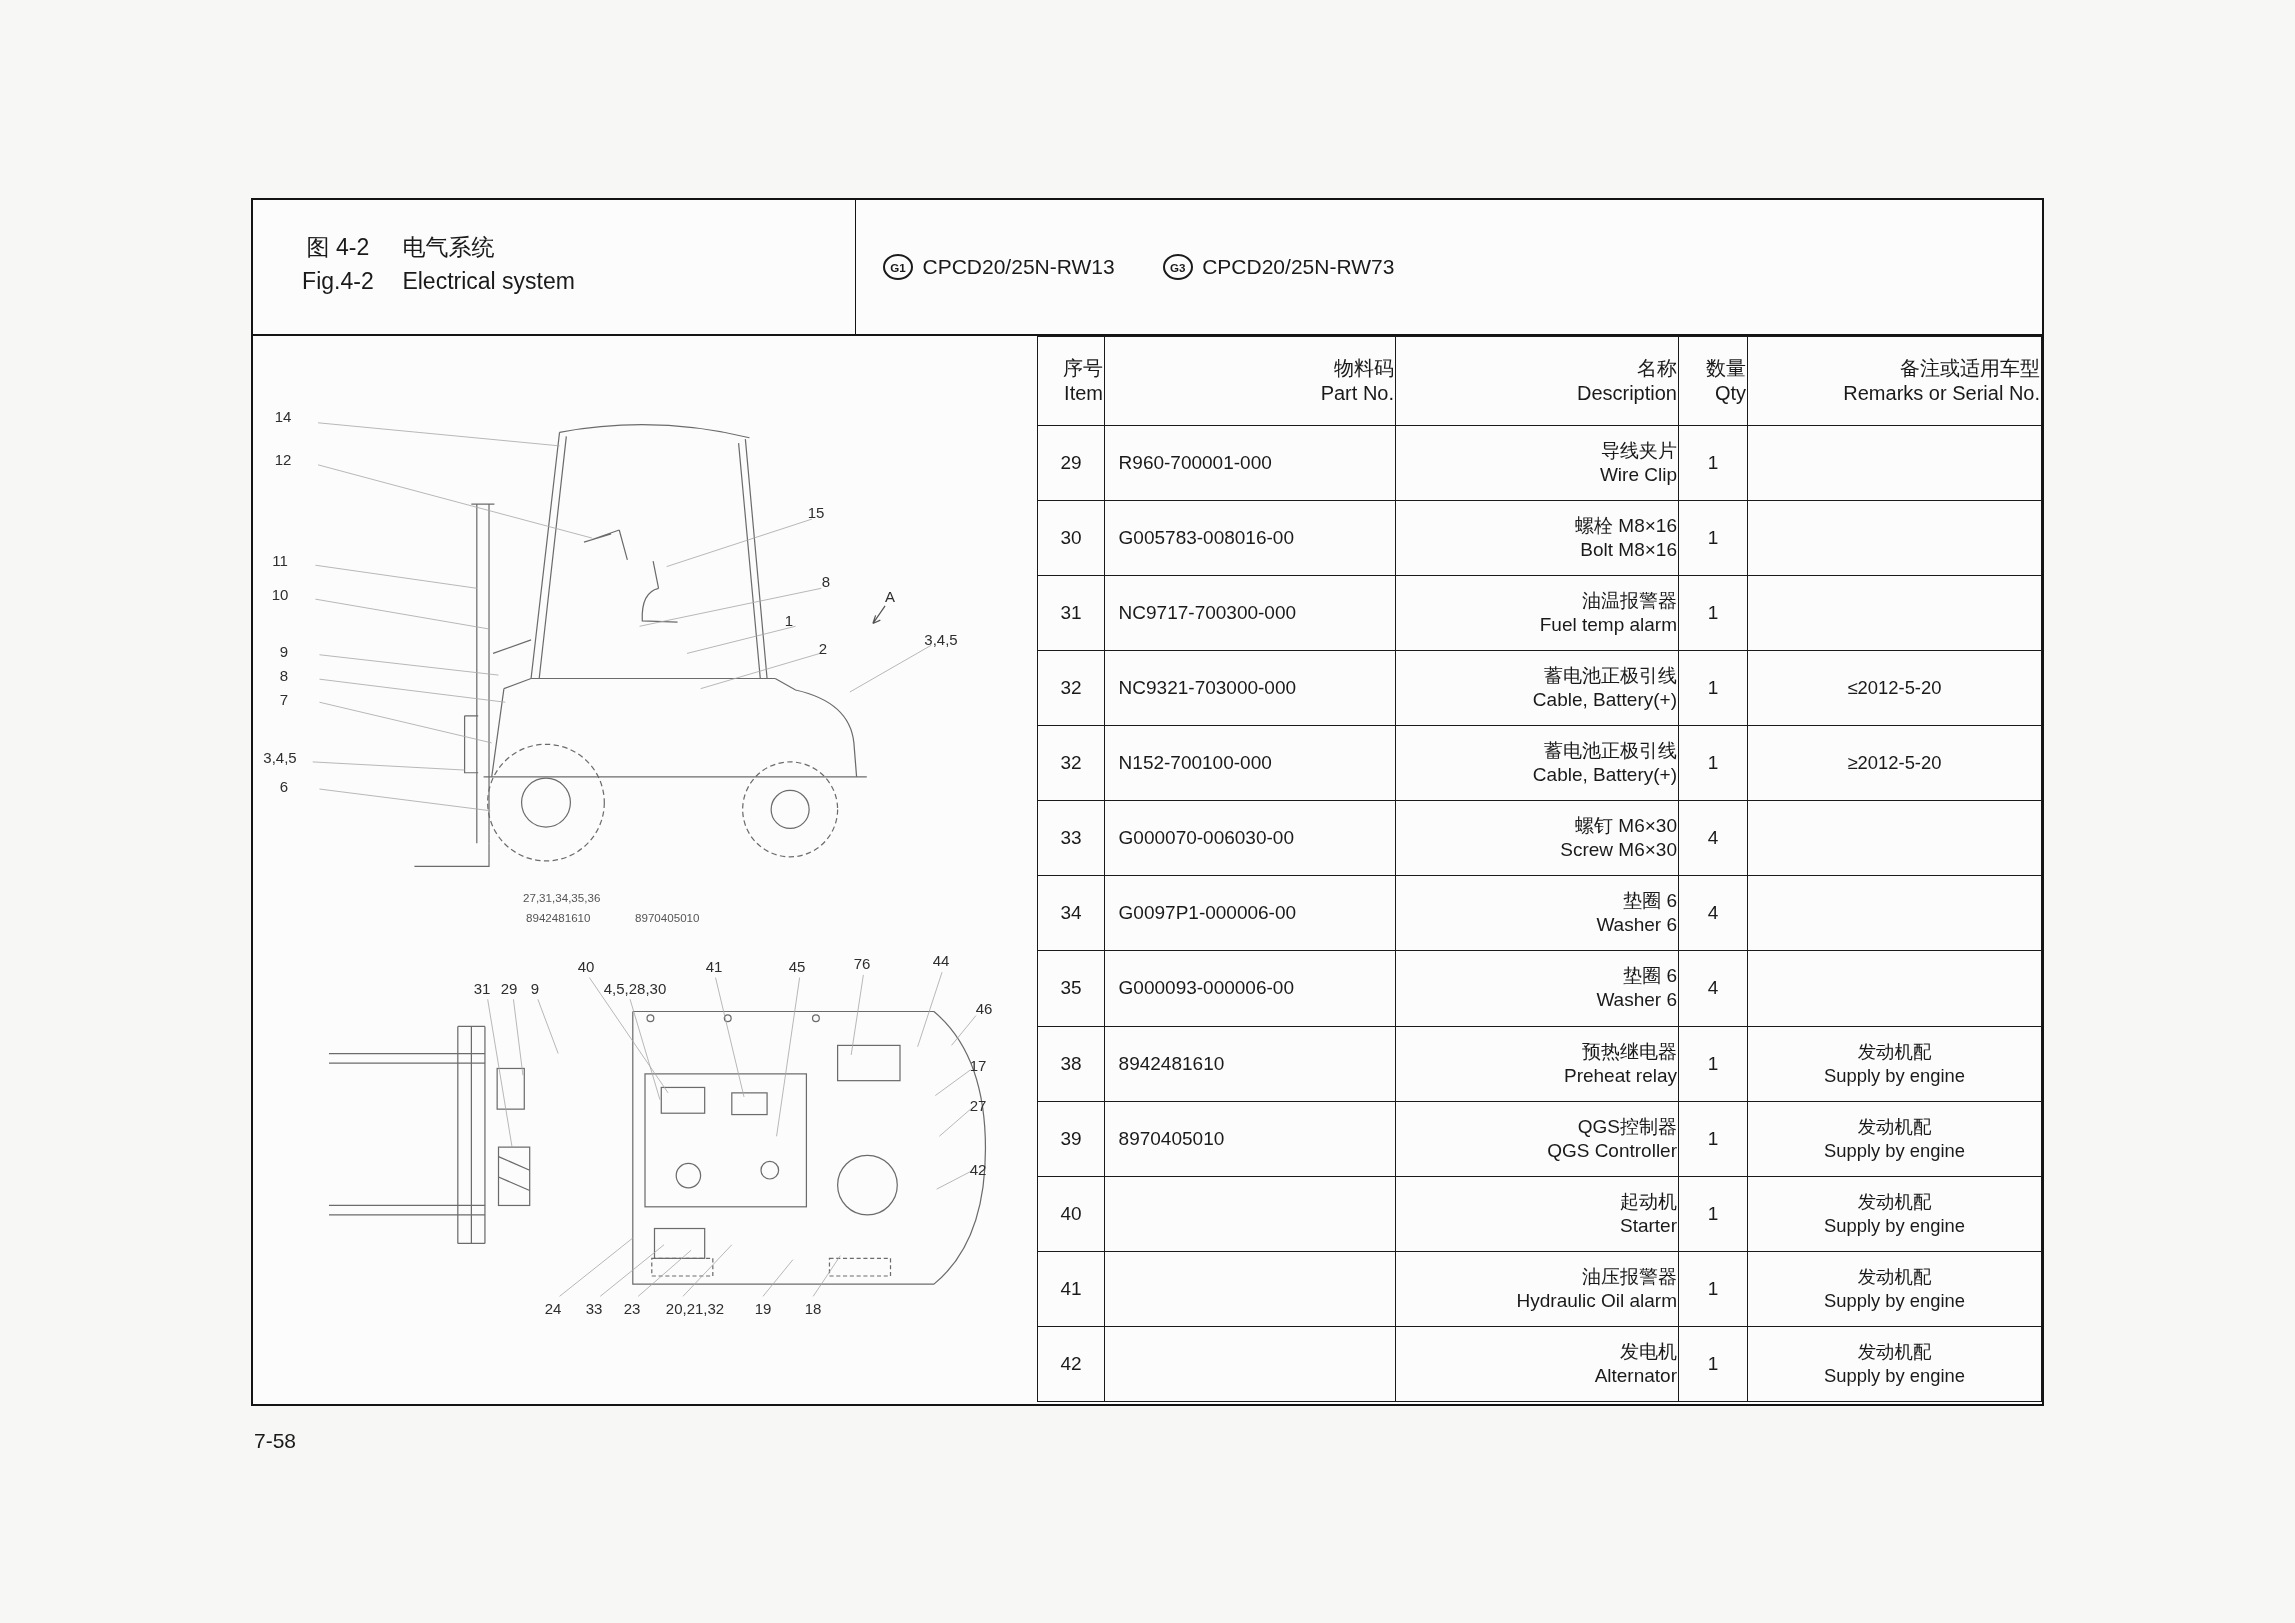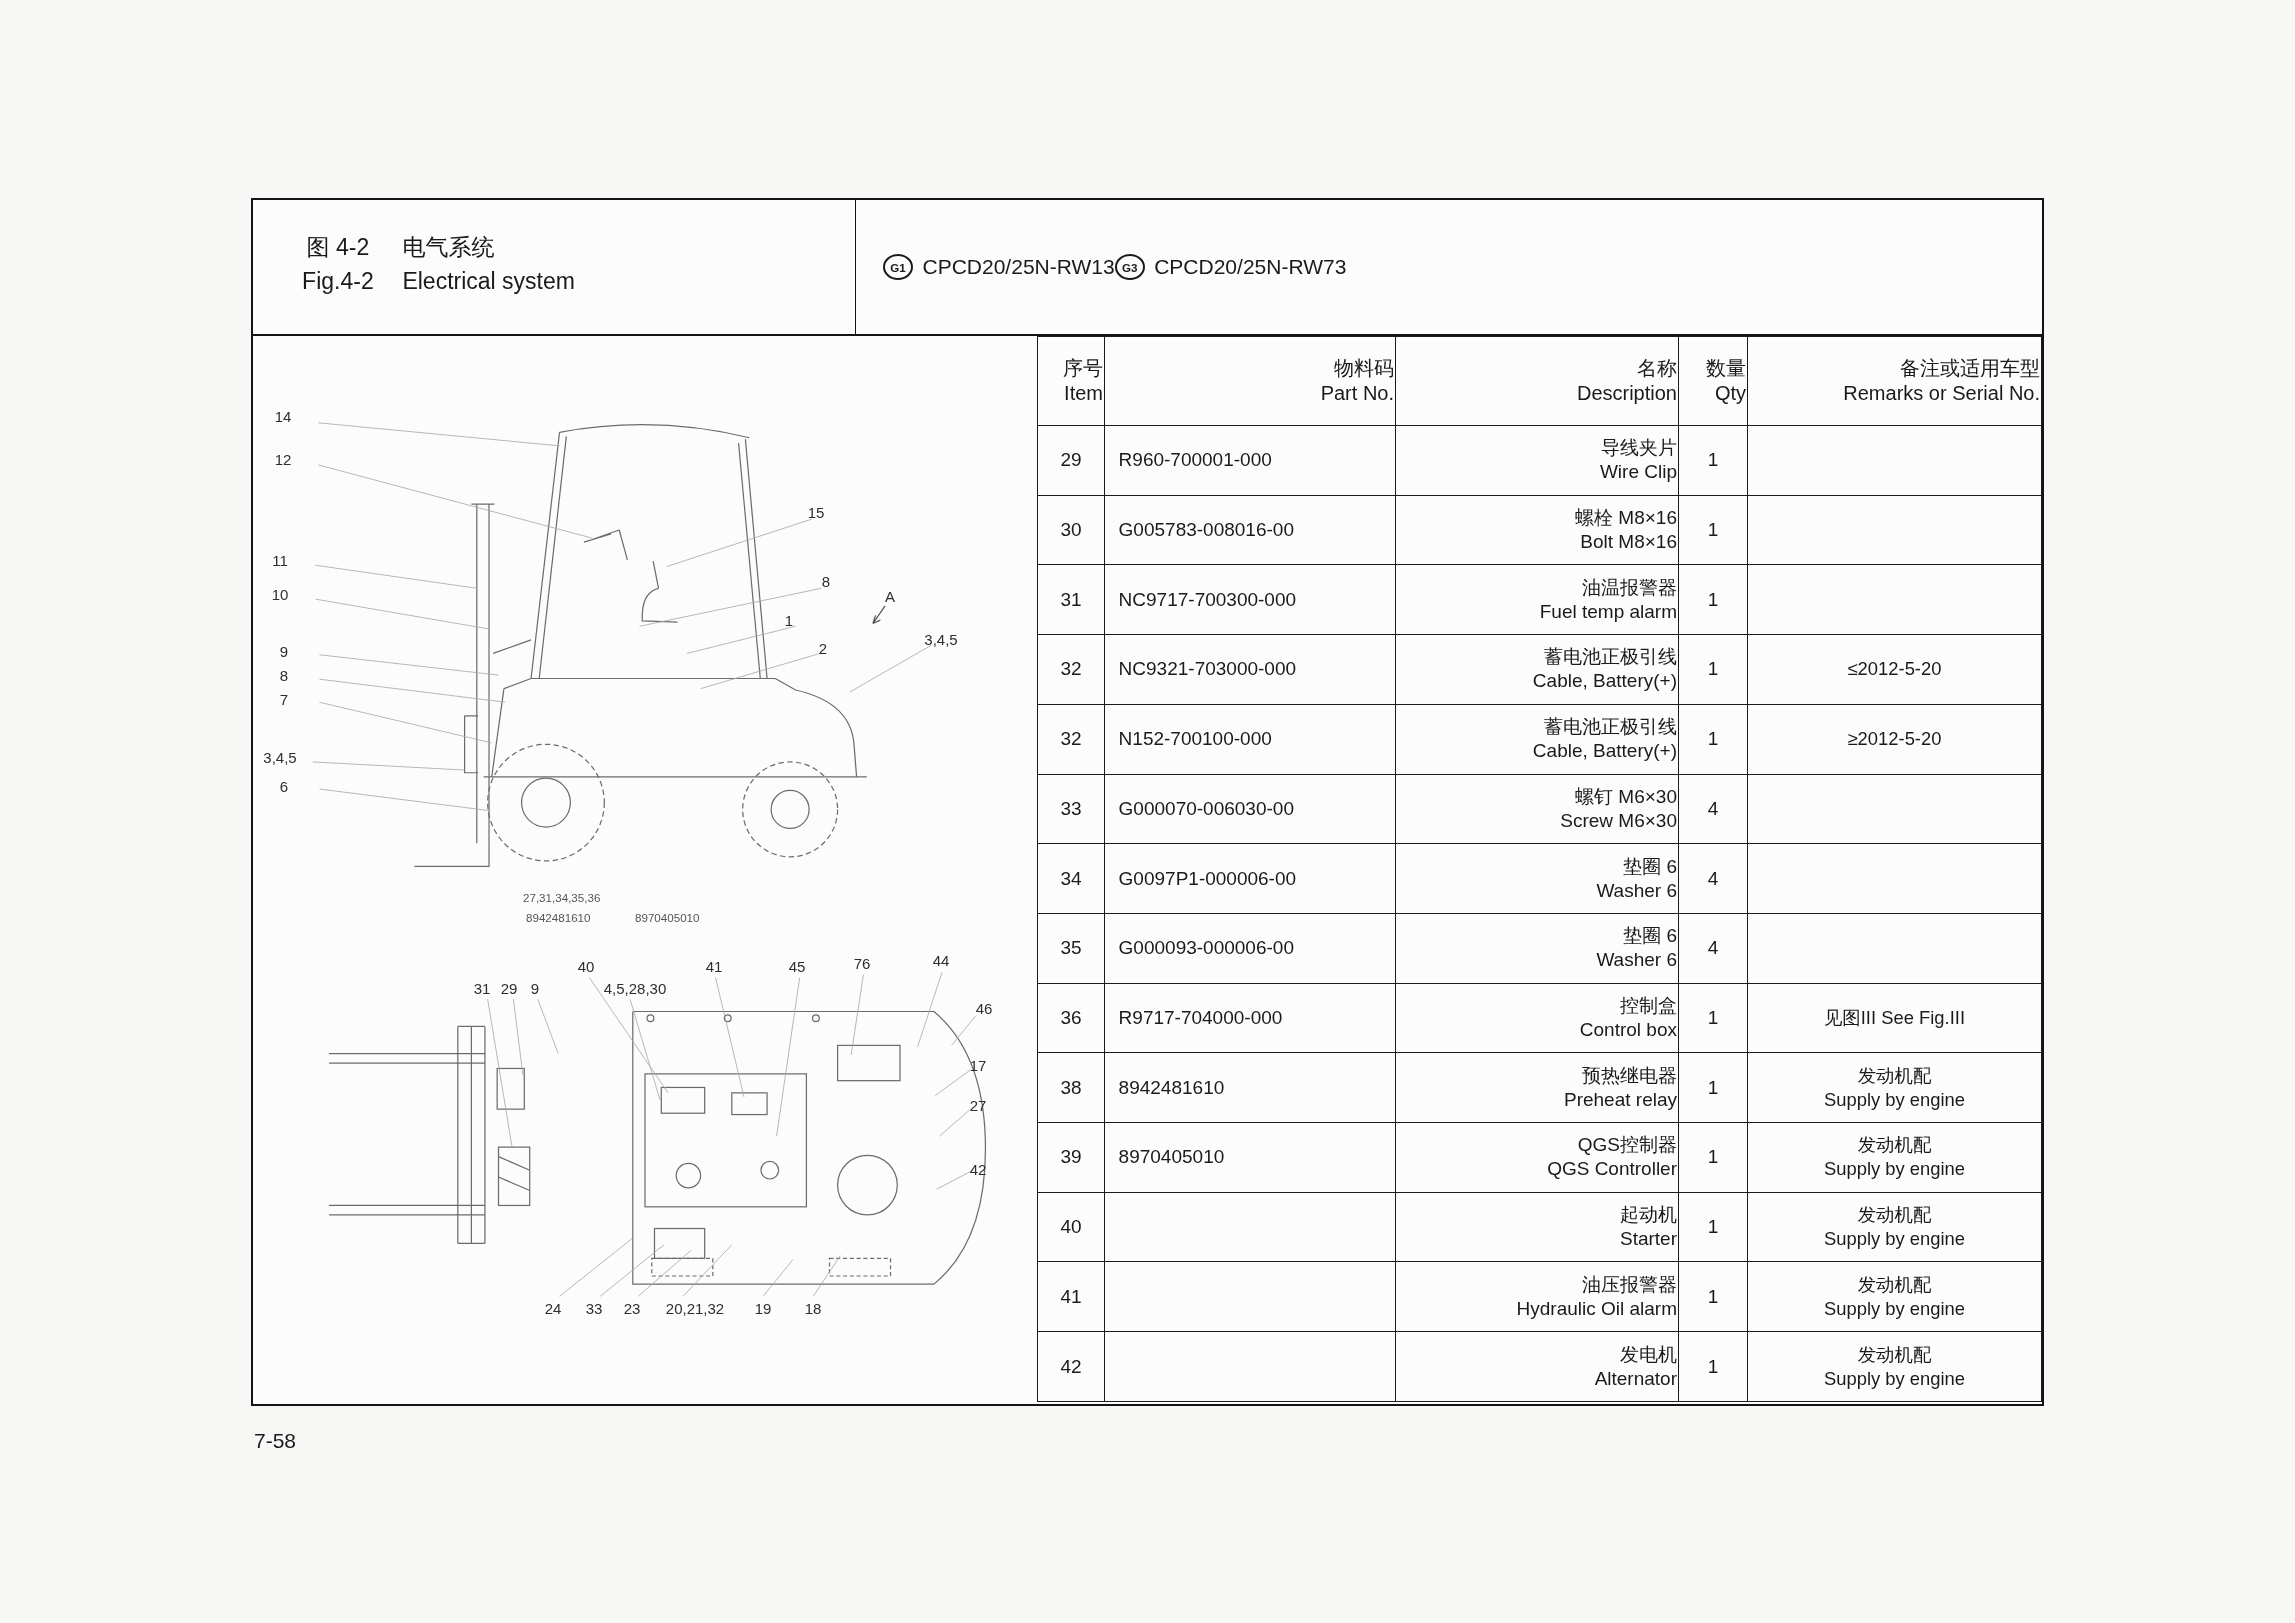--- a/index.html
+++ b/index.html
@@ -13,21 +13,21 @@
   }
   .frame{
     position:absolute;left:251px;top:198px;width:1793px;height:1208px;
     border:2.7px solid #141414;background:#fcfcfc;box-sizing:border-box;
   }
   
   .hdr{height:136px;display:flex;border-bottom:2px solid #141414;box-sizing:border-box;}
   .hdr-left{width:602px;box-sizing:border-box;padding:30px 0 0 20.4px;}
   .t-row{display:flex;font-size:23px;line-height:34px;}
   .t-no{width:129px;text-align:center;}
-  .hdr-right{flex:1;border-left:1.4px solid #141414;display:flex;align-items:center;padding-left:27px;}
+  .hdr-right{flex:1;border-left:1.4px solid #141414;display:flex;align-items:center;gap:48px;padding-left:27px;}
   .model{display:flex;align-items:center;gap:9.5px;font-size:21px;}
   .badge{
     width:30px;height:26px;border:2px solid #1a1a1a;border-radius:50%;
     display:flex;align-items:center;justify-content:center;
     font-size:11.6px;font-weight:bold;box-sizing:border-box;
   }
   
   .content{display:flex;height:1066px;}
   .diagram{flex:1;position:relative;}
   .co{
@@ -348,33 +348,20 @@
               <div class="ln">垫圈 6</div>
               <div class="ln">Washer 6</div>
             </td>
             <td class="c-qty">4</td>
             <td class="c-remark">
               
               
             </td>
           </tr>
 
-          <tr>
-            <td class="c-item">36</td>
-            <td class="c-part">R9717-704000-000</td>
-            <td class="c-desc">
-              <div class="ln">控制盒</div>
-              <div class="ln">Control box</div>
-            </td>
-            <td class="c-qty">1</td>
-            <td class="c-remark">
-              <div class="ln">见图III  See Fig.III</div>
-
-            </td>
-          </tr>
 
 
           <tr>
             <td class="c-item">38</td>
             <td class="c-part">8942481610</td>
             <td class="c-desc">
               <div class="ln">预热继电器</div>
               <div class="ln">Preheat relay</div>
             </td>
             <td class="c-qty">1</td>

